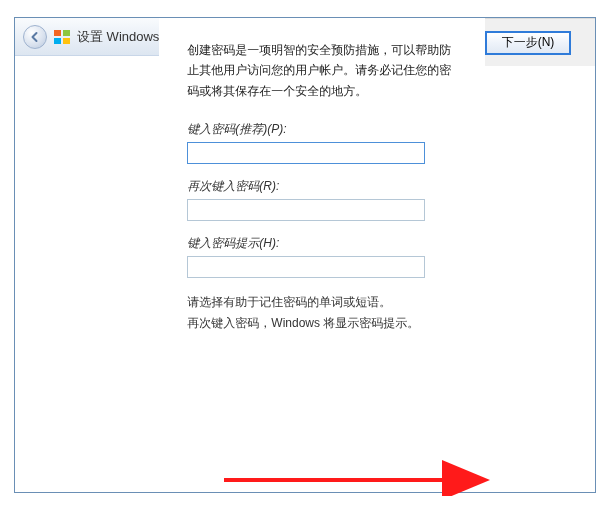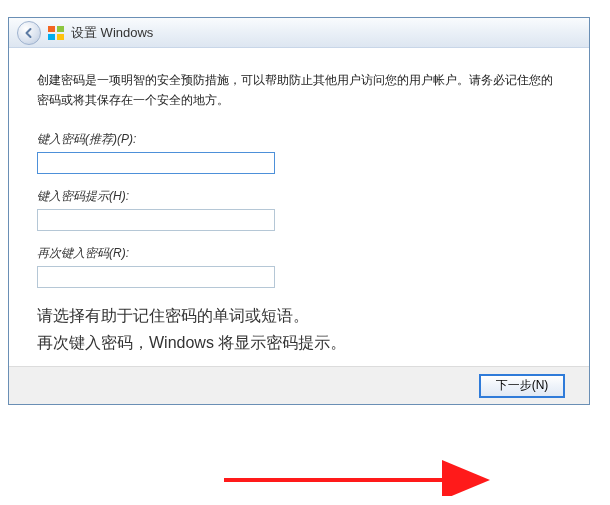--- a/index.html
+++ b/index.html
@@ -7,28 +7,28 @@
       font-family: "Microsoft YaHei", "Segoe UI", Tahoma, sans-serif;
       font-size: 12px;
       background: #fff;
       width: 610px;
       height: 505px;
       position: relative;
       overflow: hidden;
     }
     .window {
       position: absolute;
-      left: 8px;
+      left: 14px;
       top: 17px;
       width: 582px;
-      height: 388px;
+      height: 476px;
       border: 1px solid #6a8fb5;
       background: #ffffff;
       display: flex;
-      flex-direction: column;
+      flex-direction: row;
     }
     .titlebar {
       height: 38px;
       background: linear-gradient(to bottom, #f9fbfd 0%, #eaf0f7 50%, #dde6f1 100%);
       border-bottom: 1px solid #c8d6e8;
       display: flex;
       align-items: center;
       padding-left: 8px;
       gap: 6px;
     }
@@ -79,21 +79,21 @@
       border: 1px solid #b5c7d6;
       padding: 2px 4px;
       font-size: 12px;
       font-family: inherit;
       outline: none;
     }
     .text-input.focused {
       border: 1px solid #4d90d9;
     }
     .hint {
-      font-size: 16px;
+      font-size: 12px;
       line-height: 1.7;
       margin-top: 2px;
     }
     .footer {
       height: 48px;
       background: #f0f0f0;
       border-top: 1px solid #dcdcdc;
       display: flex;
       align-items: center;
       justify-content: flex-end;
@@ -139,27 +139,27 @@
 
   <div class="content">
     <div class="desc">创建密码是一项明智的安全预防措施，可以帮助防止其他用户访问您的用户帐户。请务必记住您的密码或将其保存在一个安全的地方。</div>
 
     <div class="field-group">
       <label class="field-label">键入密码(推荐)(P):</label>
       <input type="password" class="text-input focused" value="" style="">
     </div>
 
     <div class="field-group">
-      <label class="field-label">键入密码提示(H):</label>
-      <input type="text" class="text-input" value="" style="">
+      <label class="field-label">再次键入密码(R):</label>
+      <input type="password" class="text-input" value="" style="">
     </div>
 
     <div class="field-group">
-      <label class="field-label">再次键入密码(R):</label>
-      <input type="password" class="text-input" value="" style="">
+      <label class="field-label">键入密码提示(H):</label>
+      <input type="text" class="text-input" value="" style="">
     </div>
 
     <div class="hint">
       <div>请选择有助于记住密码的单词或短语。</div>
       <div>再次键入密码，Windows 将显示密码提示。</div>
     </div>
   </div>
 
   <div class="footer">
     <button class="next-btn">下一步(N)</button>

